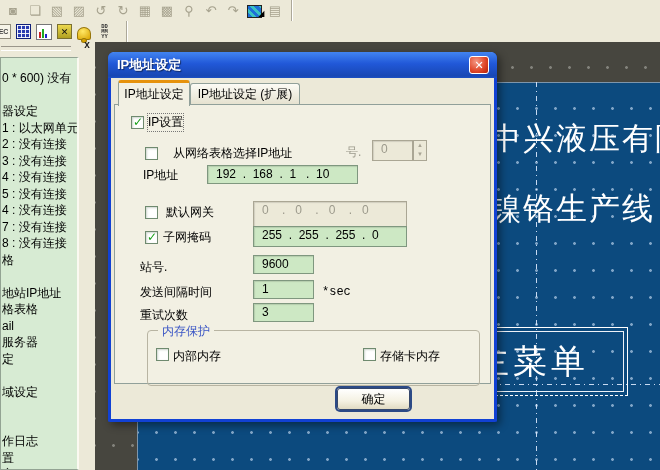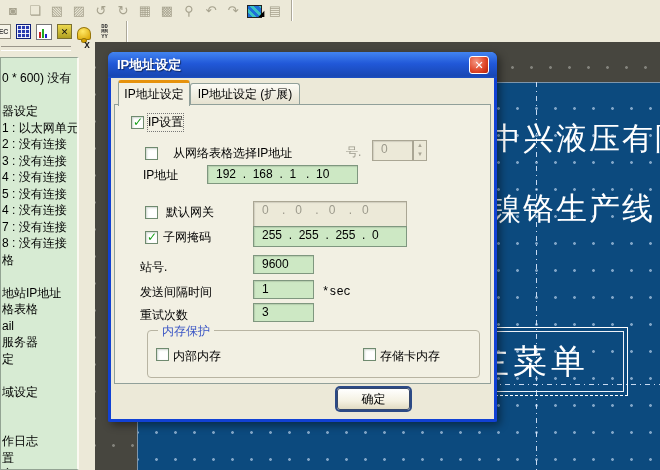--- a/index.html
+++ b/index.html
@@ -99,21 +99,21 @@
   .lbl{position:absolute;white-space:nowrap;z-index:4;}
   .lbl.focus{outline:1px dotted #777;}
   .lbl.dim{color:#9c9a8c;}
   .fld{position:absolute;box-sizing:border-box;background:#cde8c4;
     border:1px solid #7f977f;box-shadow:inset 1px 1px 1px rgba(0,0,0,.12);
     font-size:12px;line-height:17px;padding-left:8px;white-space:pre;z-index:4;}
   .fld.dis{background:#ece9d8;border-color:#aaa694;color:#9c9a8c;}
   .spin{position:absolute;width:14px;height:21px;box-sizing:border-box;z-index:4;
     border:1px solid #aaa694;background:#ece9d8;}
   .spin span{display:block;height:9px;font-size:6px;line-height:9px;text-align:center;color:#a8a494;}
-  .grp{position:absolute;left:36px;top:278px;width:333px;height:48px;box-sizing:border-box;
+  .grp{position:absolute;left:36px;top:278px;width:333px;height:56px;box-sizing:border-box;
     border:1px solid #b8b4a2;border-radius:4px;z-index:4;}
   .grp-cap{position:absolute;left:10px;top:-8px;background:#f2f0e3;padding:0 4px;
     color:#3a55c5;white-space:nowrap;}
   .btn{position:absolute;box-sizing:border-box;height:22px;border:1px solid #36486c;
     border-radius:3px;background:linear-gradient(#fff,#f4f1e2 60%,#e0dac2);
     font-size:12px;text-align:center;line-height:20px;z-index:4;cursor:default;}
   .btn-ok{left:226px;top:336px;width:73px;box-shadow:0 0 0 2px #2c4a86;}
   .btn-cancel{left:306px;top:336px;width:71px;}
 </style>
 </head>

